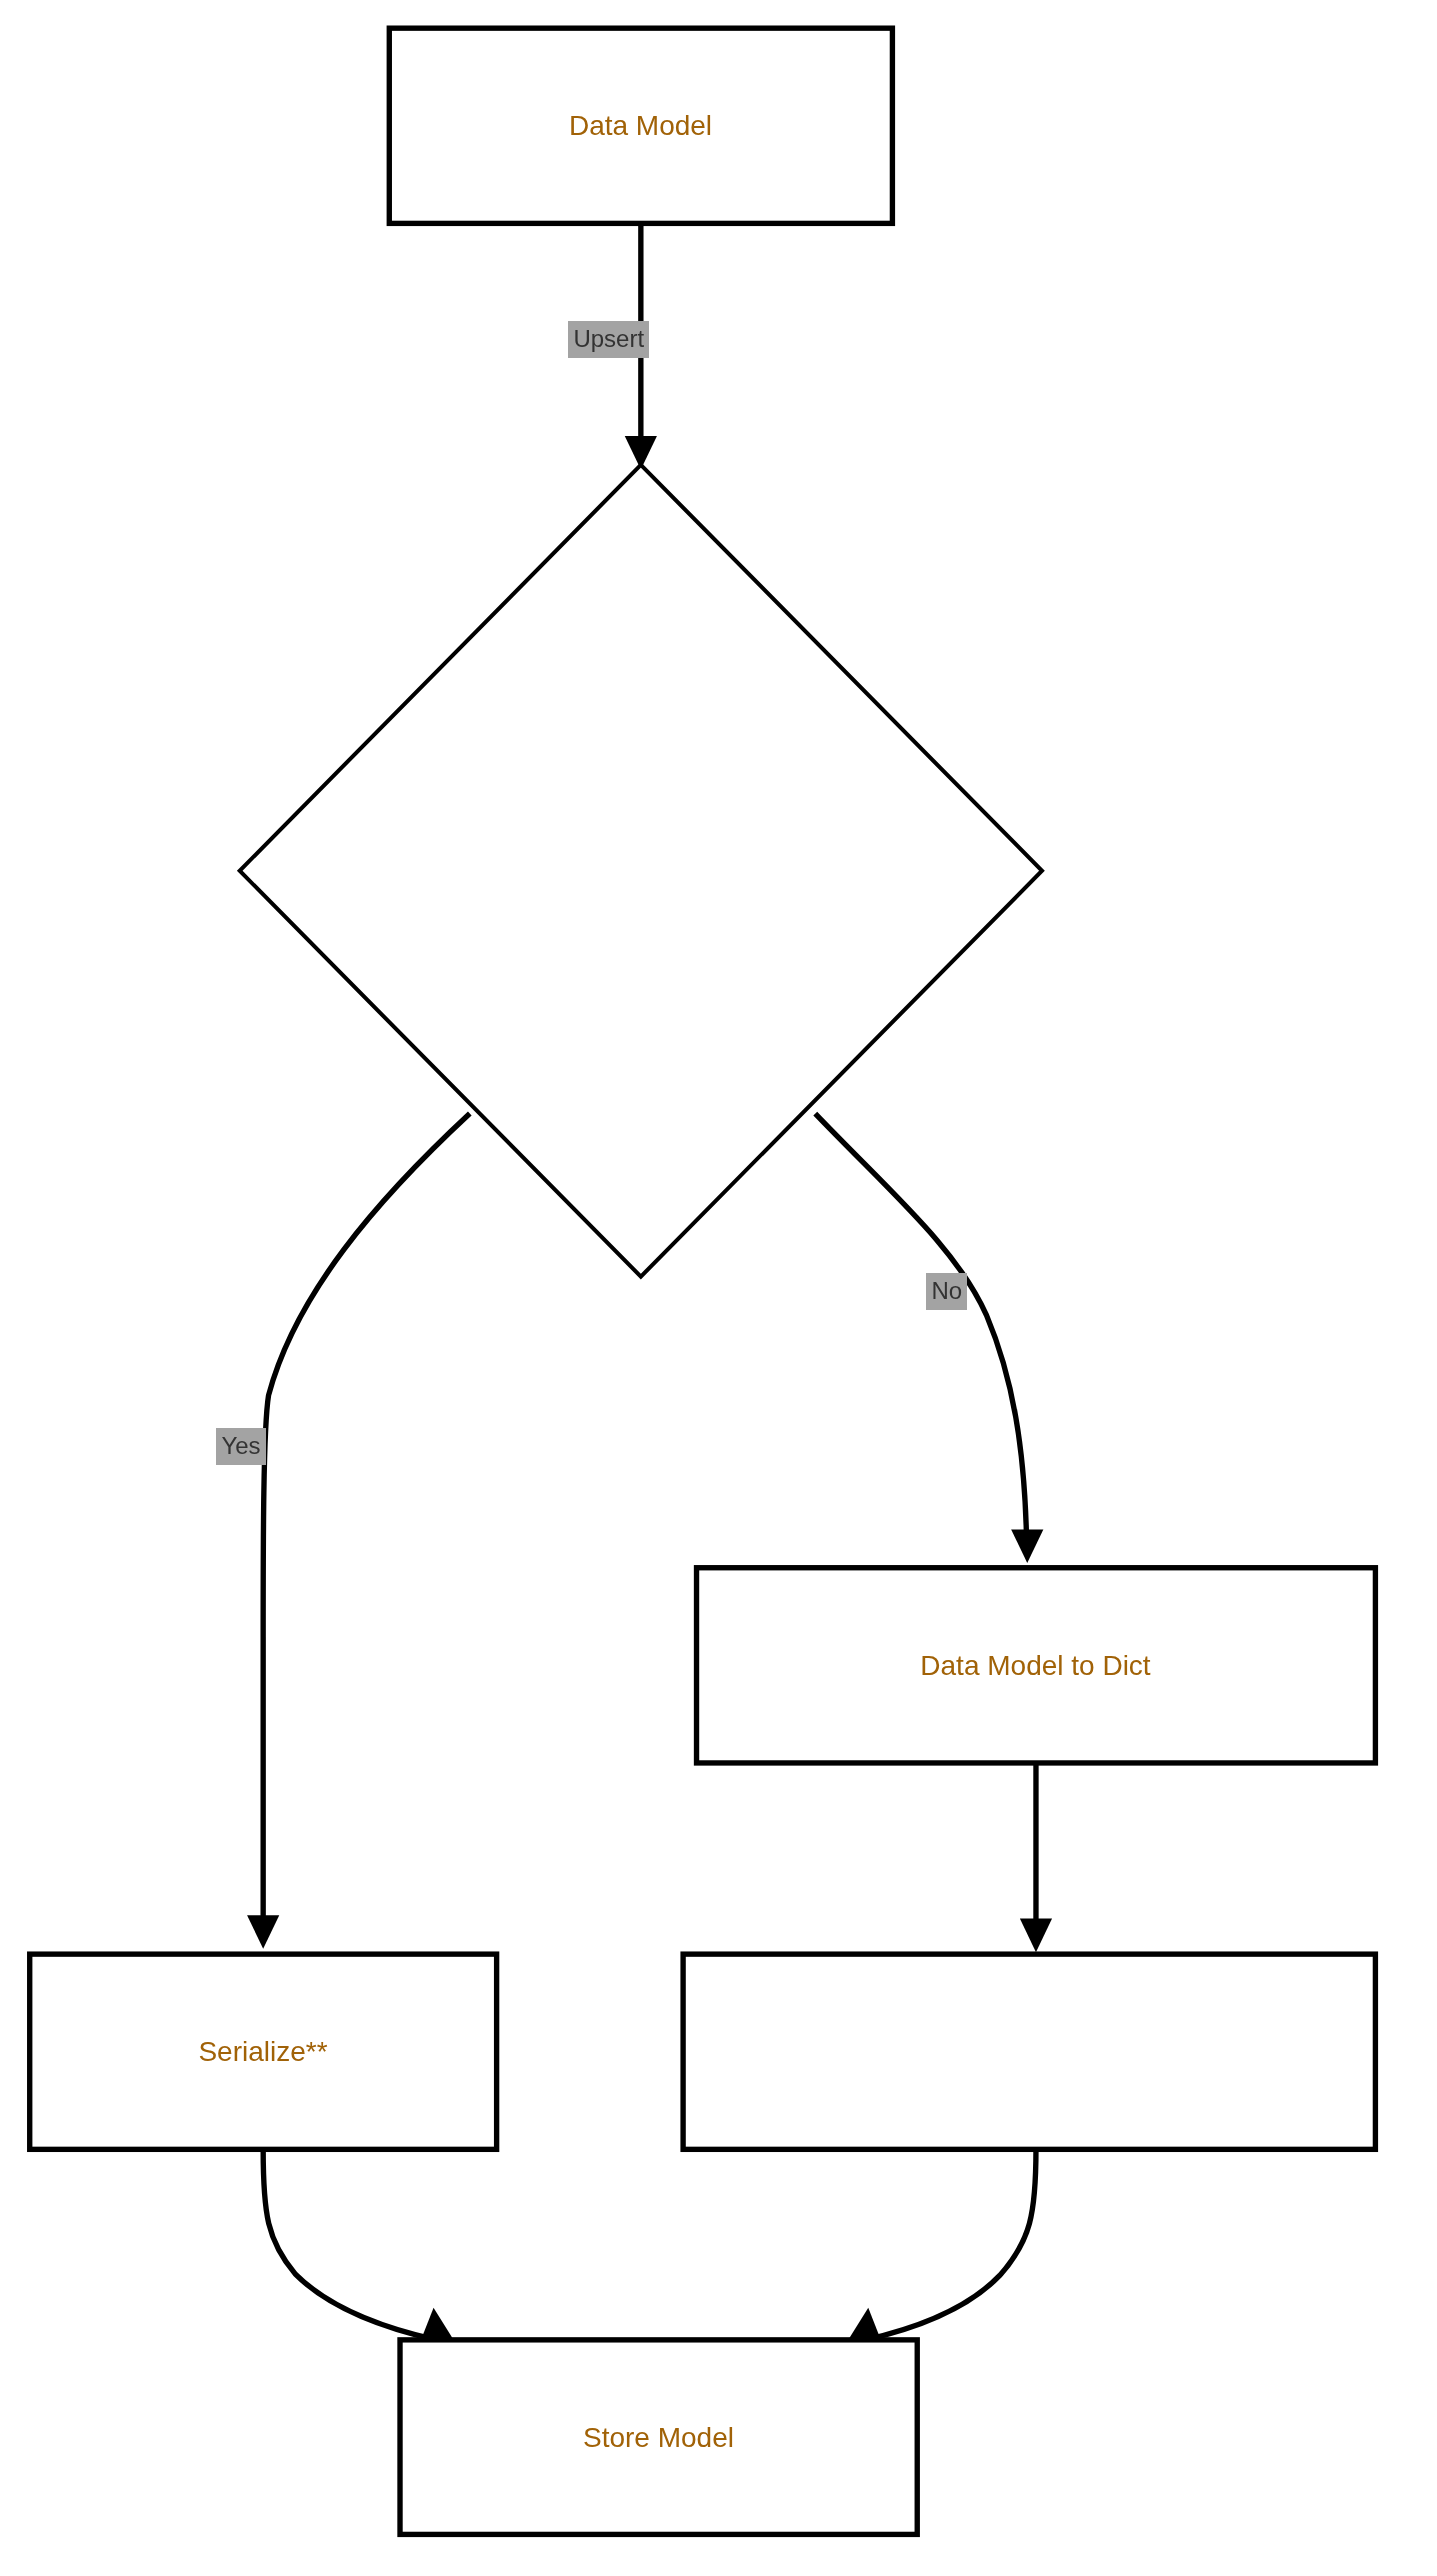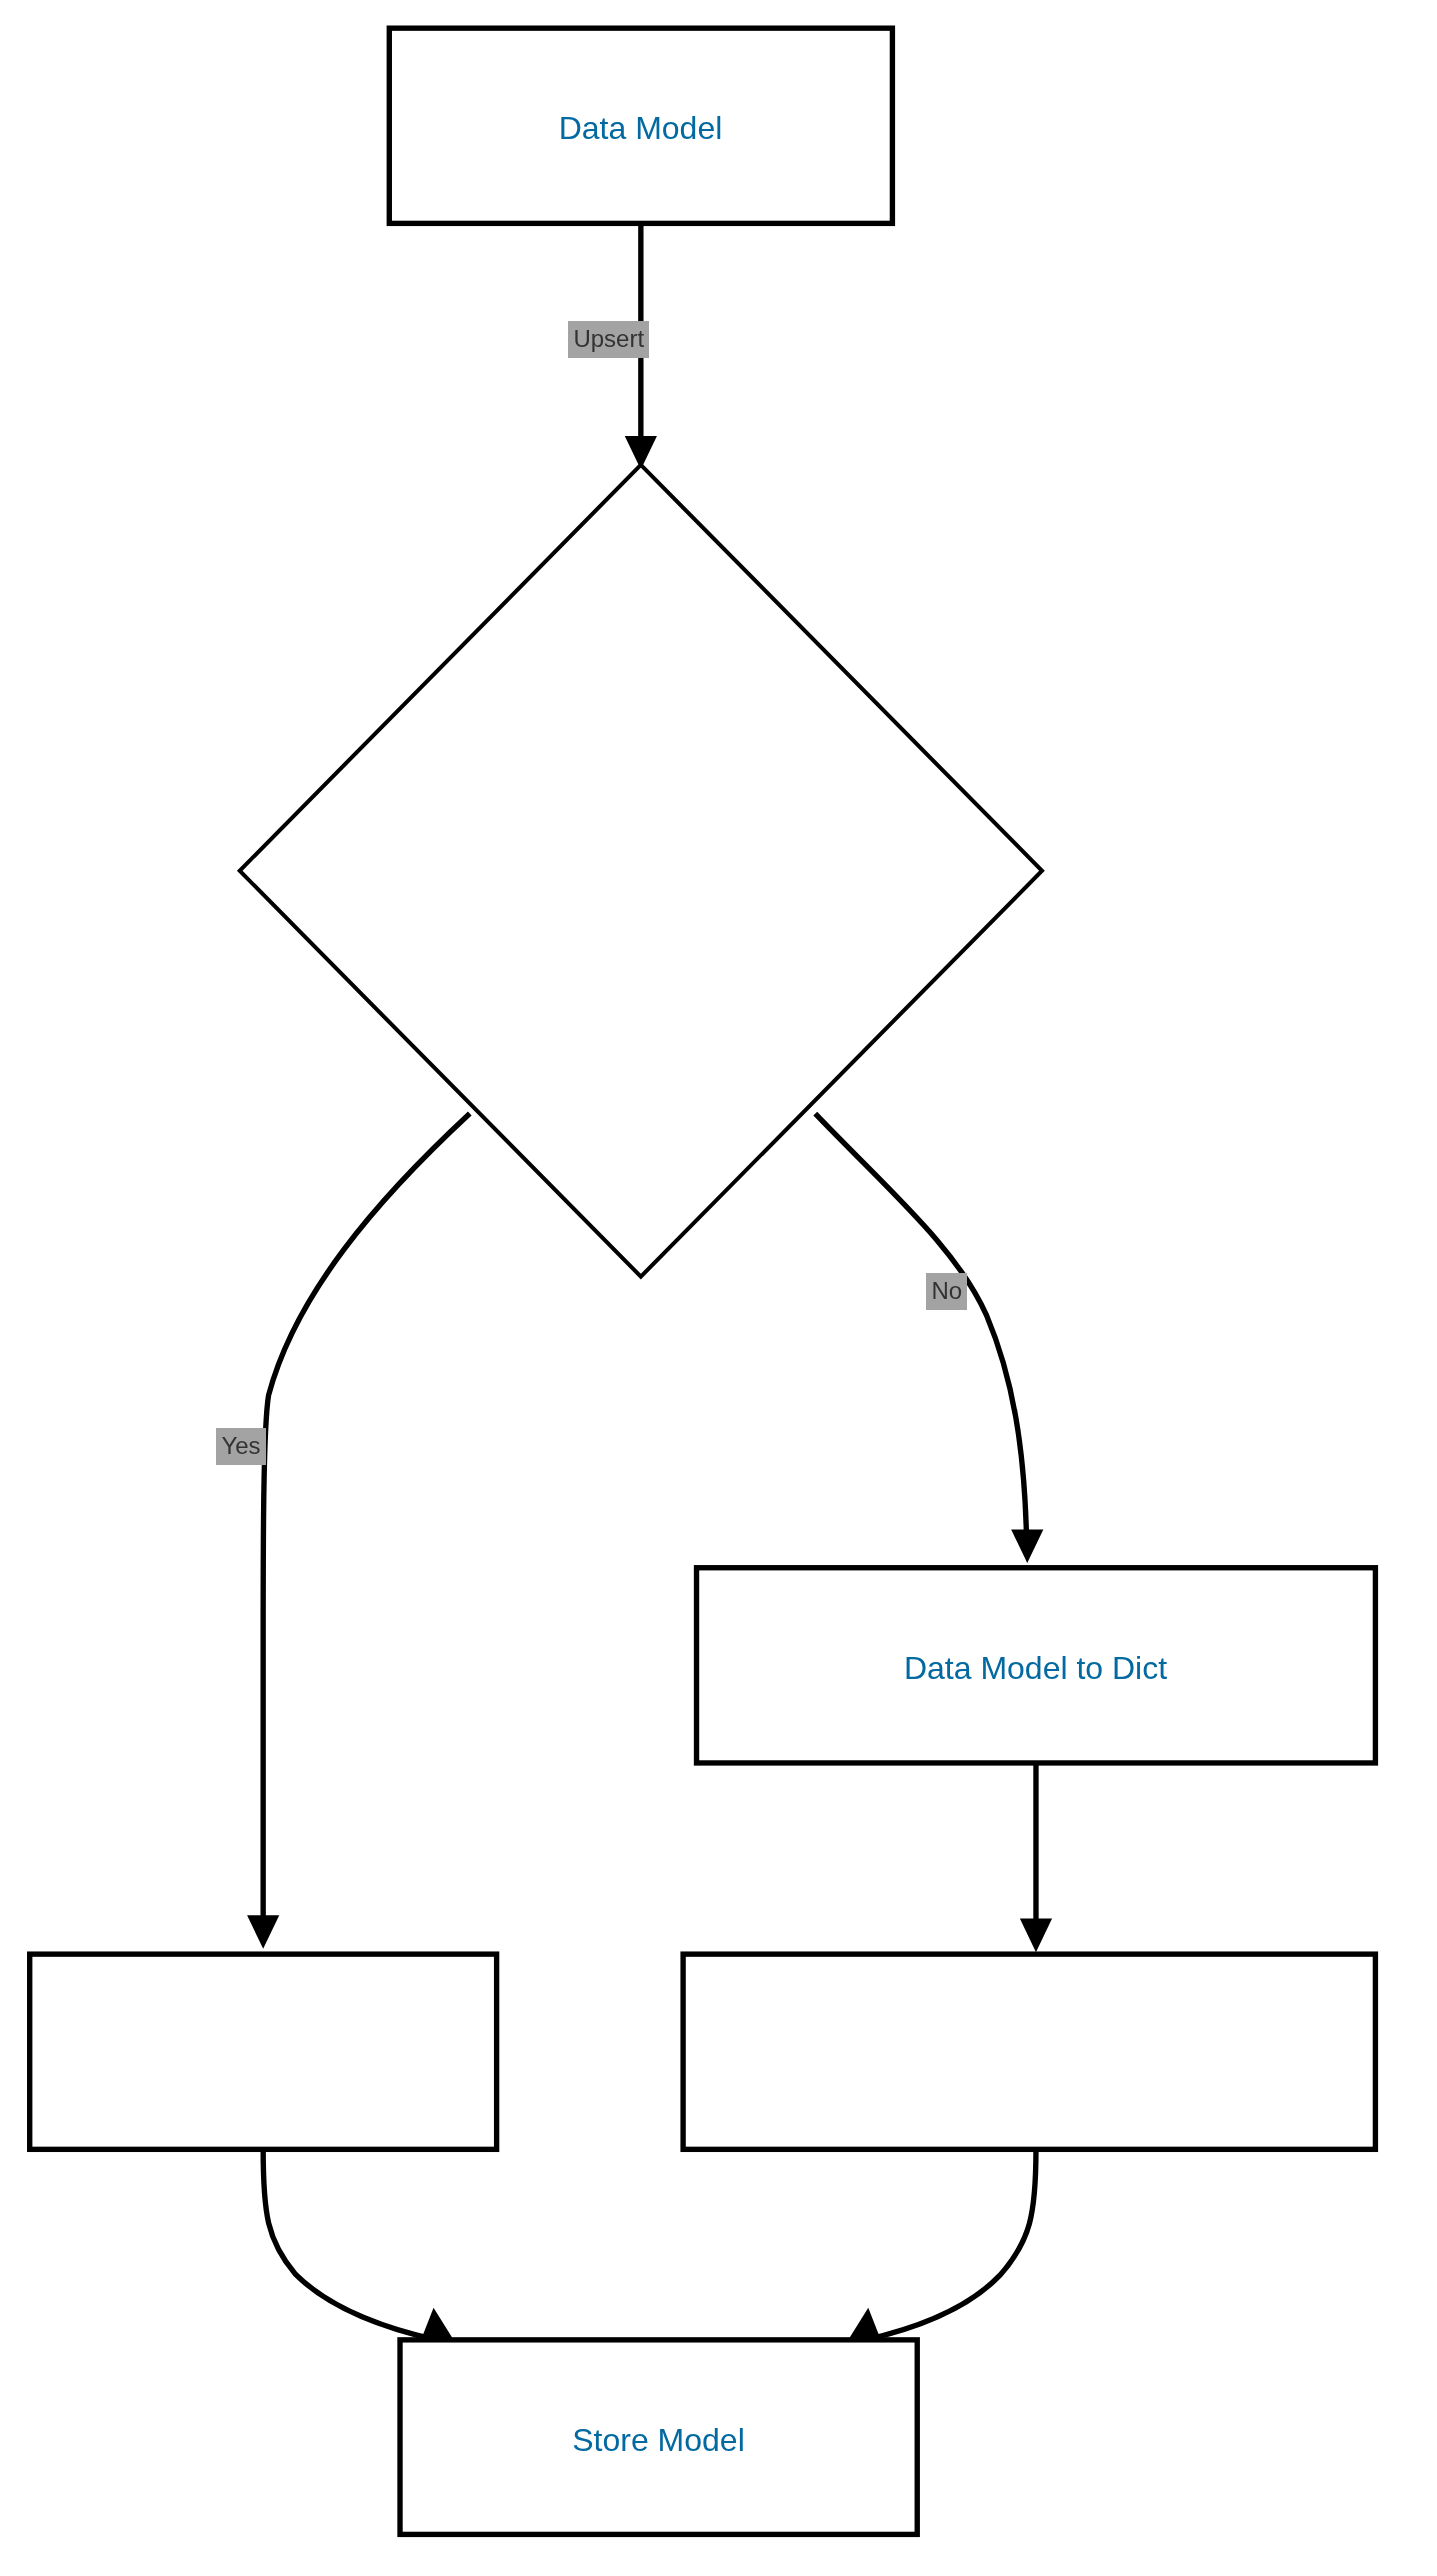--- a/index.html
+++ b/index.html
@@ -38,23 +38,23 @@
     fill: none;
     stroke: #000000;
     stroke-width: 8;
   }
   .arrow-head {
     fill: #000000;
     stroke: none;
   }
   .node-label {
     position: absolute;
-    color: #0369a1;
+    color: #a16207;
     font-family: "Liberation Sans", sans-serif;
-    font-size: 32px;
+    font-size: 28px;
     line-height: 1.34;
     text-align: center;
     white-space: pre;
     letter-spacing: 0px;
     pointer-events: none;
   }
   .edge-label {
     position: absolute;
     color: #333333;
     background: #a3a3a3;
@@ -116,20 +116,21 @@
     <rect class="node-box" x="596" y="3488" width="771" height="290"></rect>
 
   </svg>
 
   <div class="node-label" style="left:389px; top:107px; width:503px;">Data Model</div>
 
 
 
   <div class="node-label" style="left:696px; top:1647px; width:679px;">Data Model to Dict</div>
 
+  <div class="node-label" style="left:29.5px; top:2033px; width:467px;">Serialize**</div>
 
 
   <div class="node-label" style="left:400px; top:2419px; width:517px;">Store Model</div>
 
   <div class="edge-label" style="left:568px; top:321px;">Upsert</div>
 
   <div class="edge-label" style="left:216px; top:1428px;">Yes</div>
 
   <div class="edge-label" style="left:926px; top:1273px;">No</div>
 

